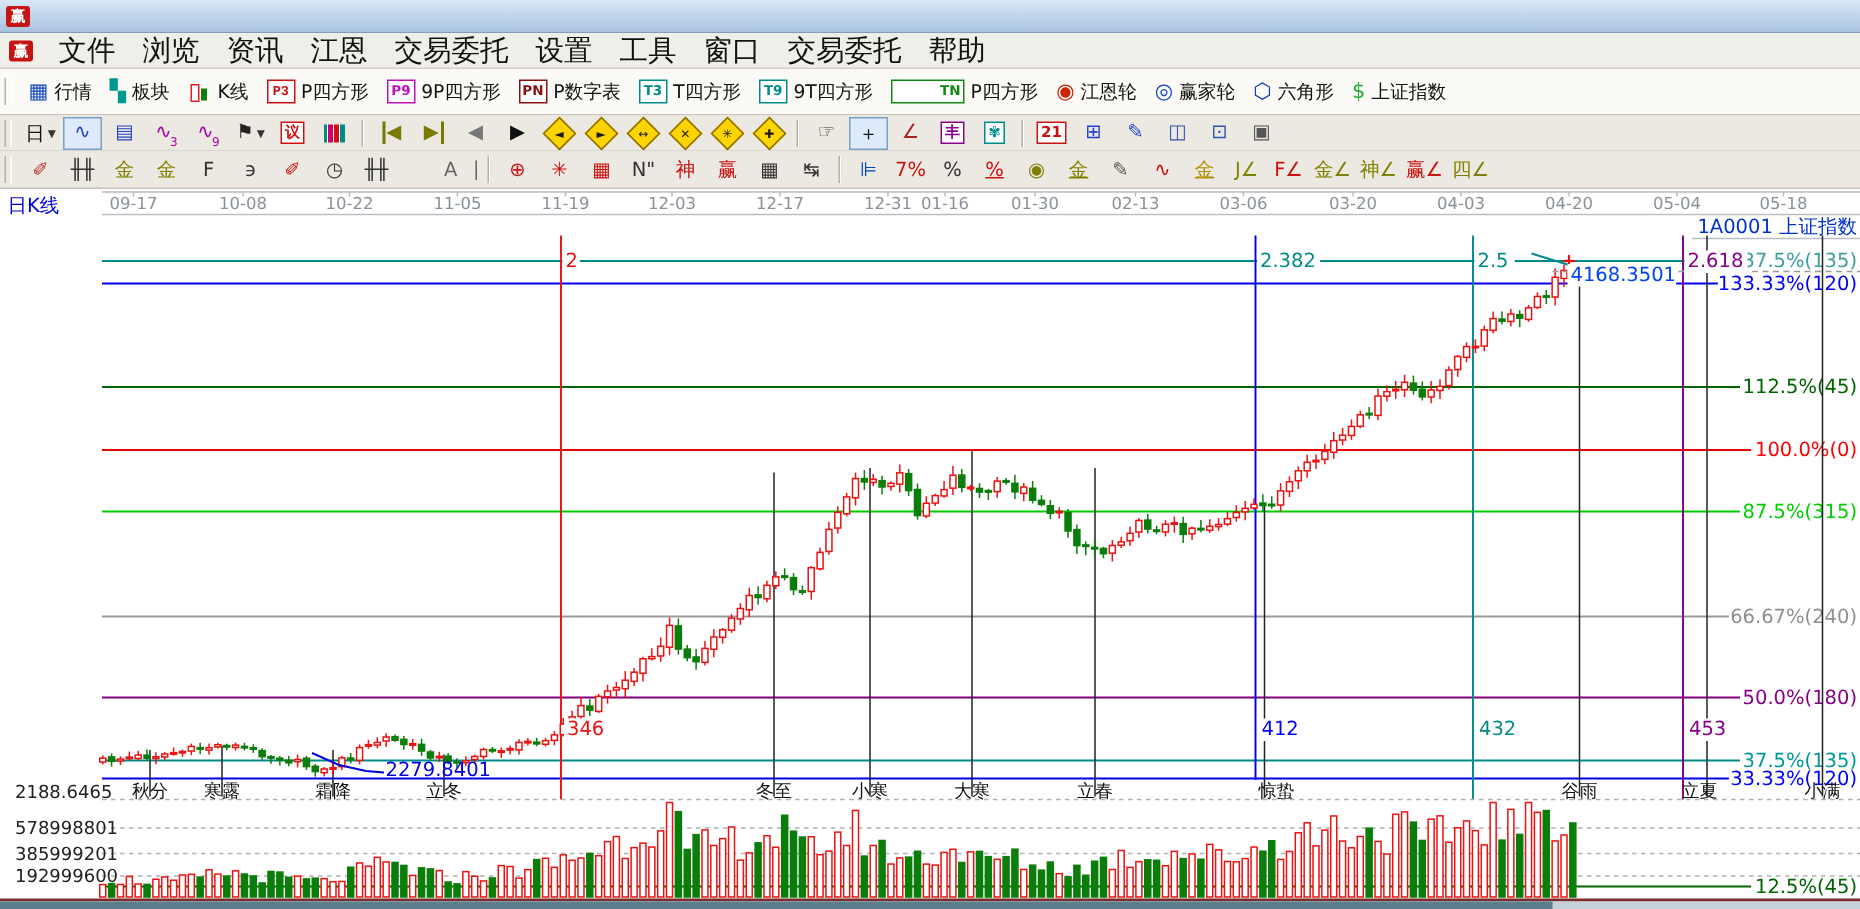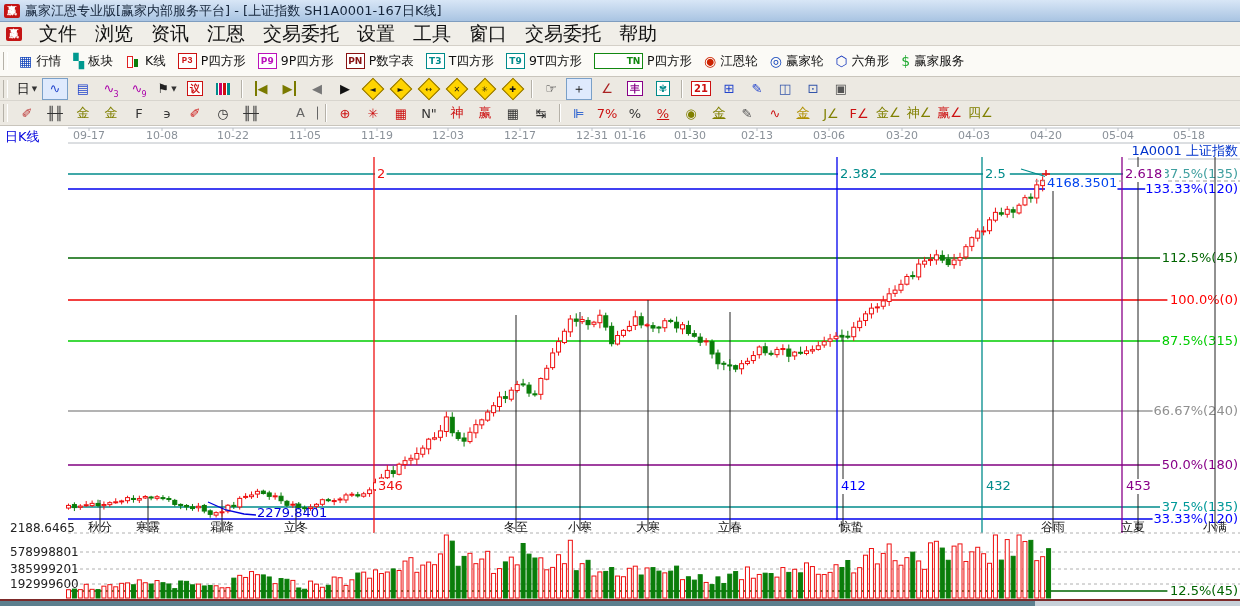--- a/index.html
+++ b/index.html
@@ -50,21 +50,20 @@
   
   #chart{position:absolute;left:0;top:126px;background:#fff;}
   text{font-family:"DejaVu Sans","Liberation Sans",sans-serif;}
 </style>
 </head>
 <body>
 <div id="app">
 
   <div class="titlebar">
     <span class="logo">赢</span>
-    <span class="titletext">赢家江恩专业版[赢家内部服务平台] - [上证指数  SH1A0001-167日K线]</span>
   </div>
 
   <div class="menubar">
     <span class="logo">赢</span>
     <span id="menu-items" style="display:flex;">
         <span class="menu-item">文件</span>
         <span class="menu-item">浏览</span>
         <span class="menu-item">资讯</span>
         <span class="menu-item">江恩</span>
         <span class="menu-item">交易委托</span>
@@ -124,21 +123,21 @@
       <span class="tb1-item">
         <span class="ico-glyph" style="color: rgb(17, 68, 187);">◎</span>
         <span>赢家轮</span>
       </span>
       <span class="tb1-item">
         <span class="ico-glyph" style="color: rgb(17, 51, 187);">⬡</span>
         <span>六角形</span>
       </span>
       <span class="tb1-item">
         <span class="ico-glyph" style="color: rgb(34, 170, 51);">$</span>
-        <span>赢家服务</span>
+        <span>上证指数</span>
       </span>
     </div>
   <div class="tbx tb2" id="tb2">
       <span class="grip"></span>
       <span class="tool-btn">
         <span class="" style="color: rgb(17, 17, 17);">日</span>
         <span class="caret">▼</span>
       </span>
       <span class="tool-btn pressed">
         <span class="" style="color: rgb(34, 68, 204);">∿</span>

